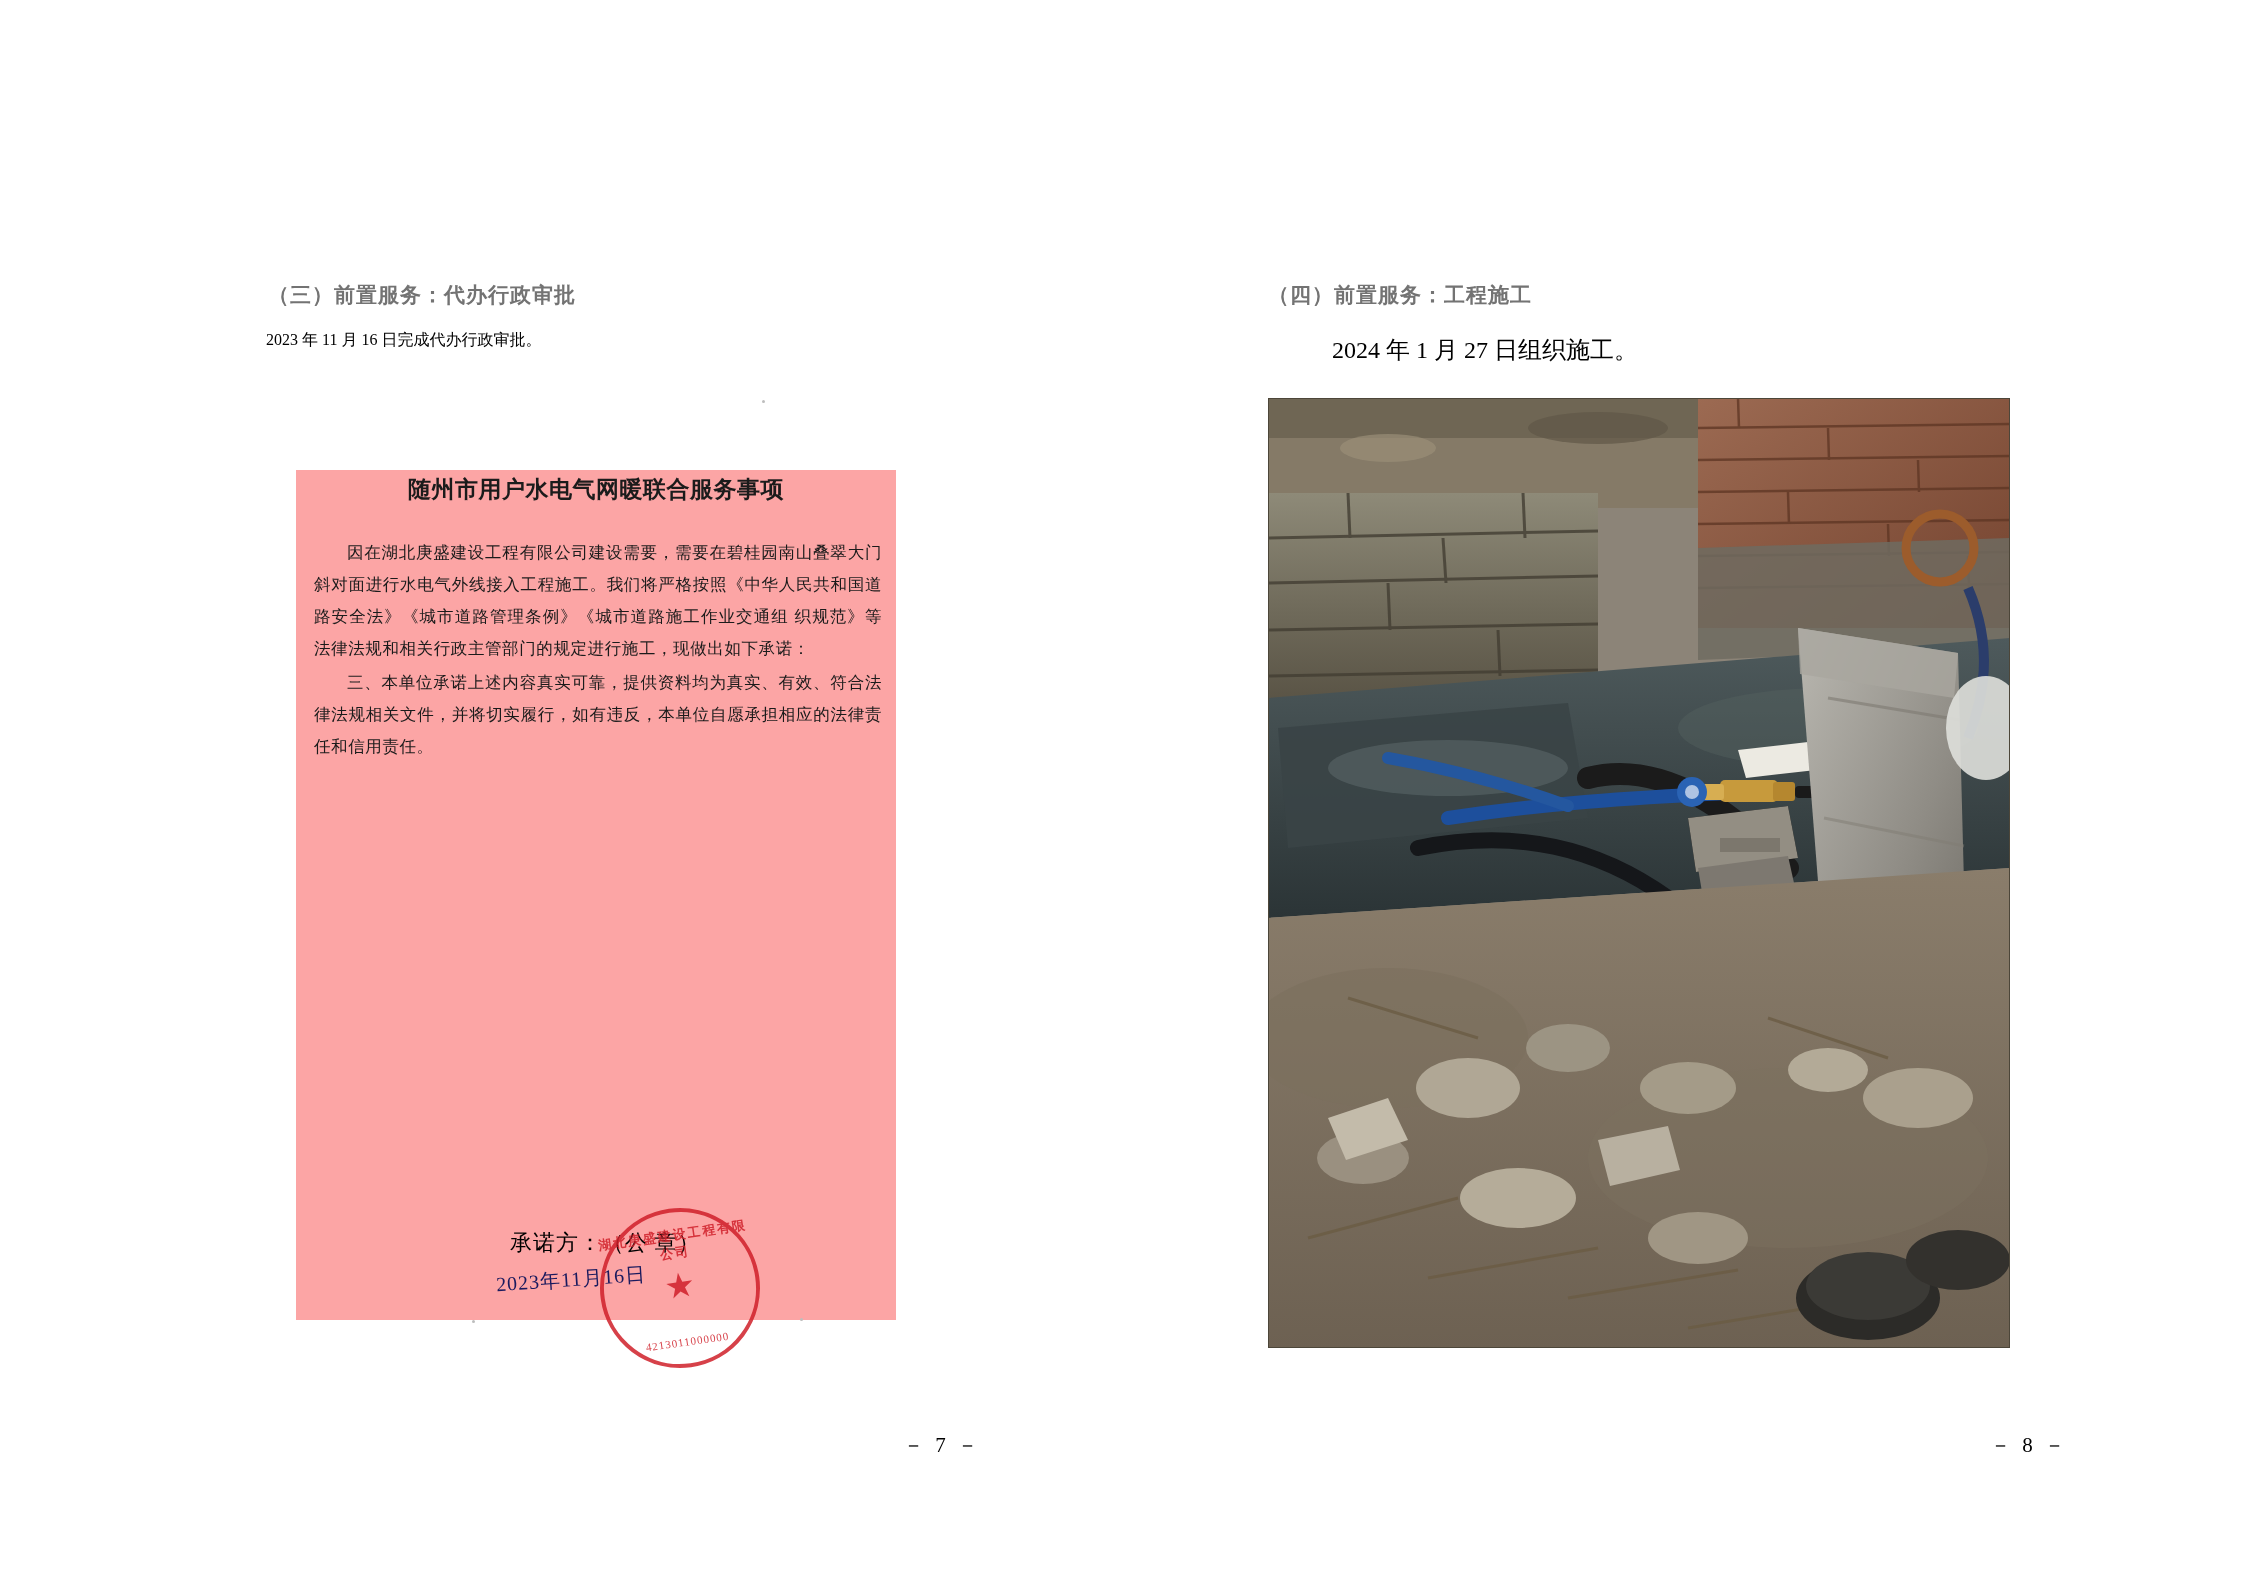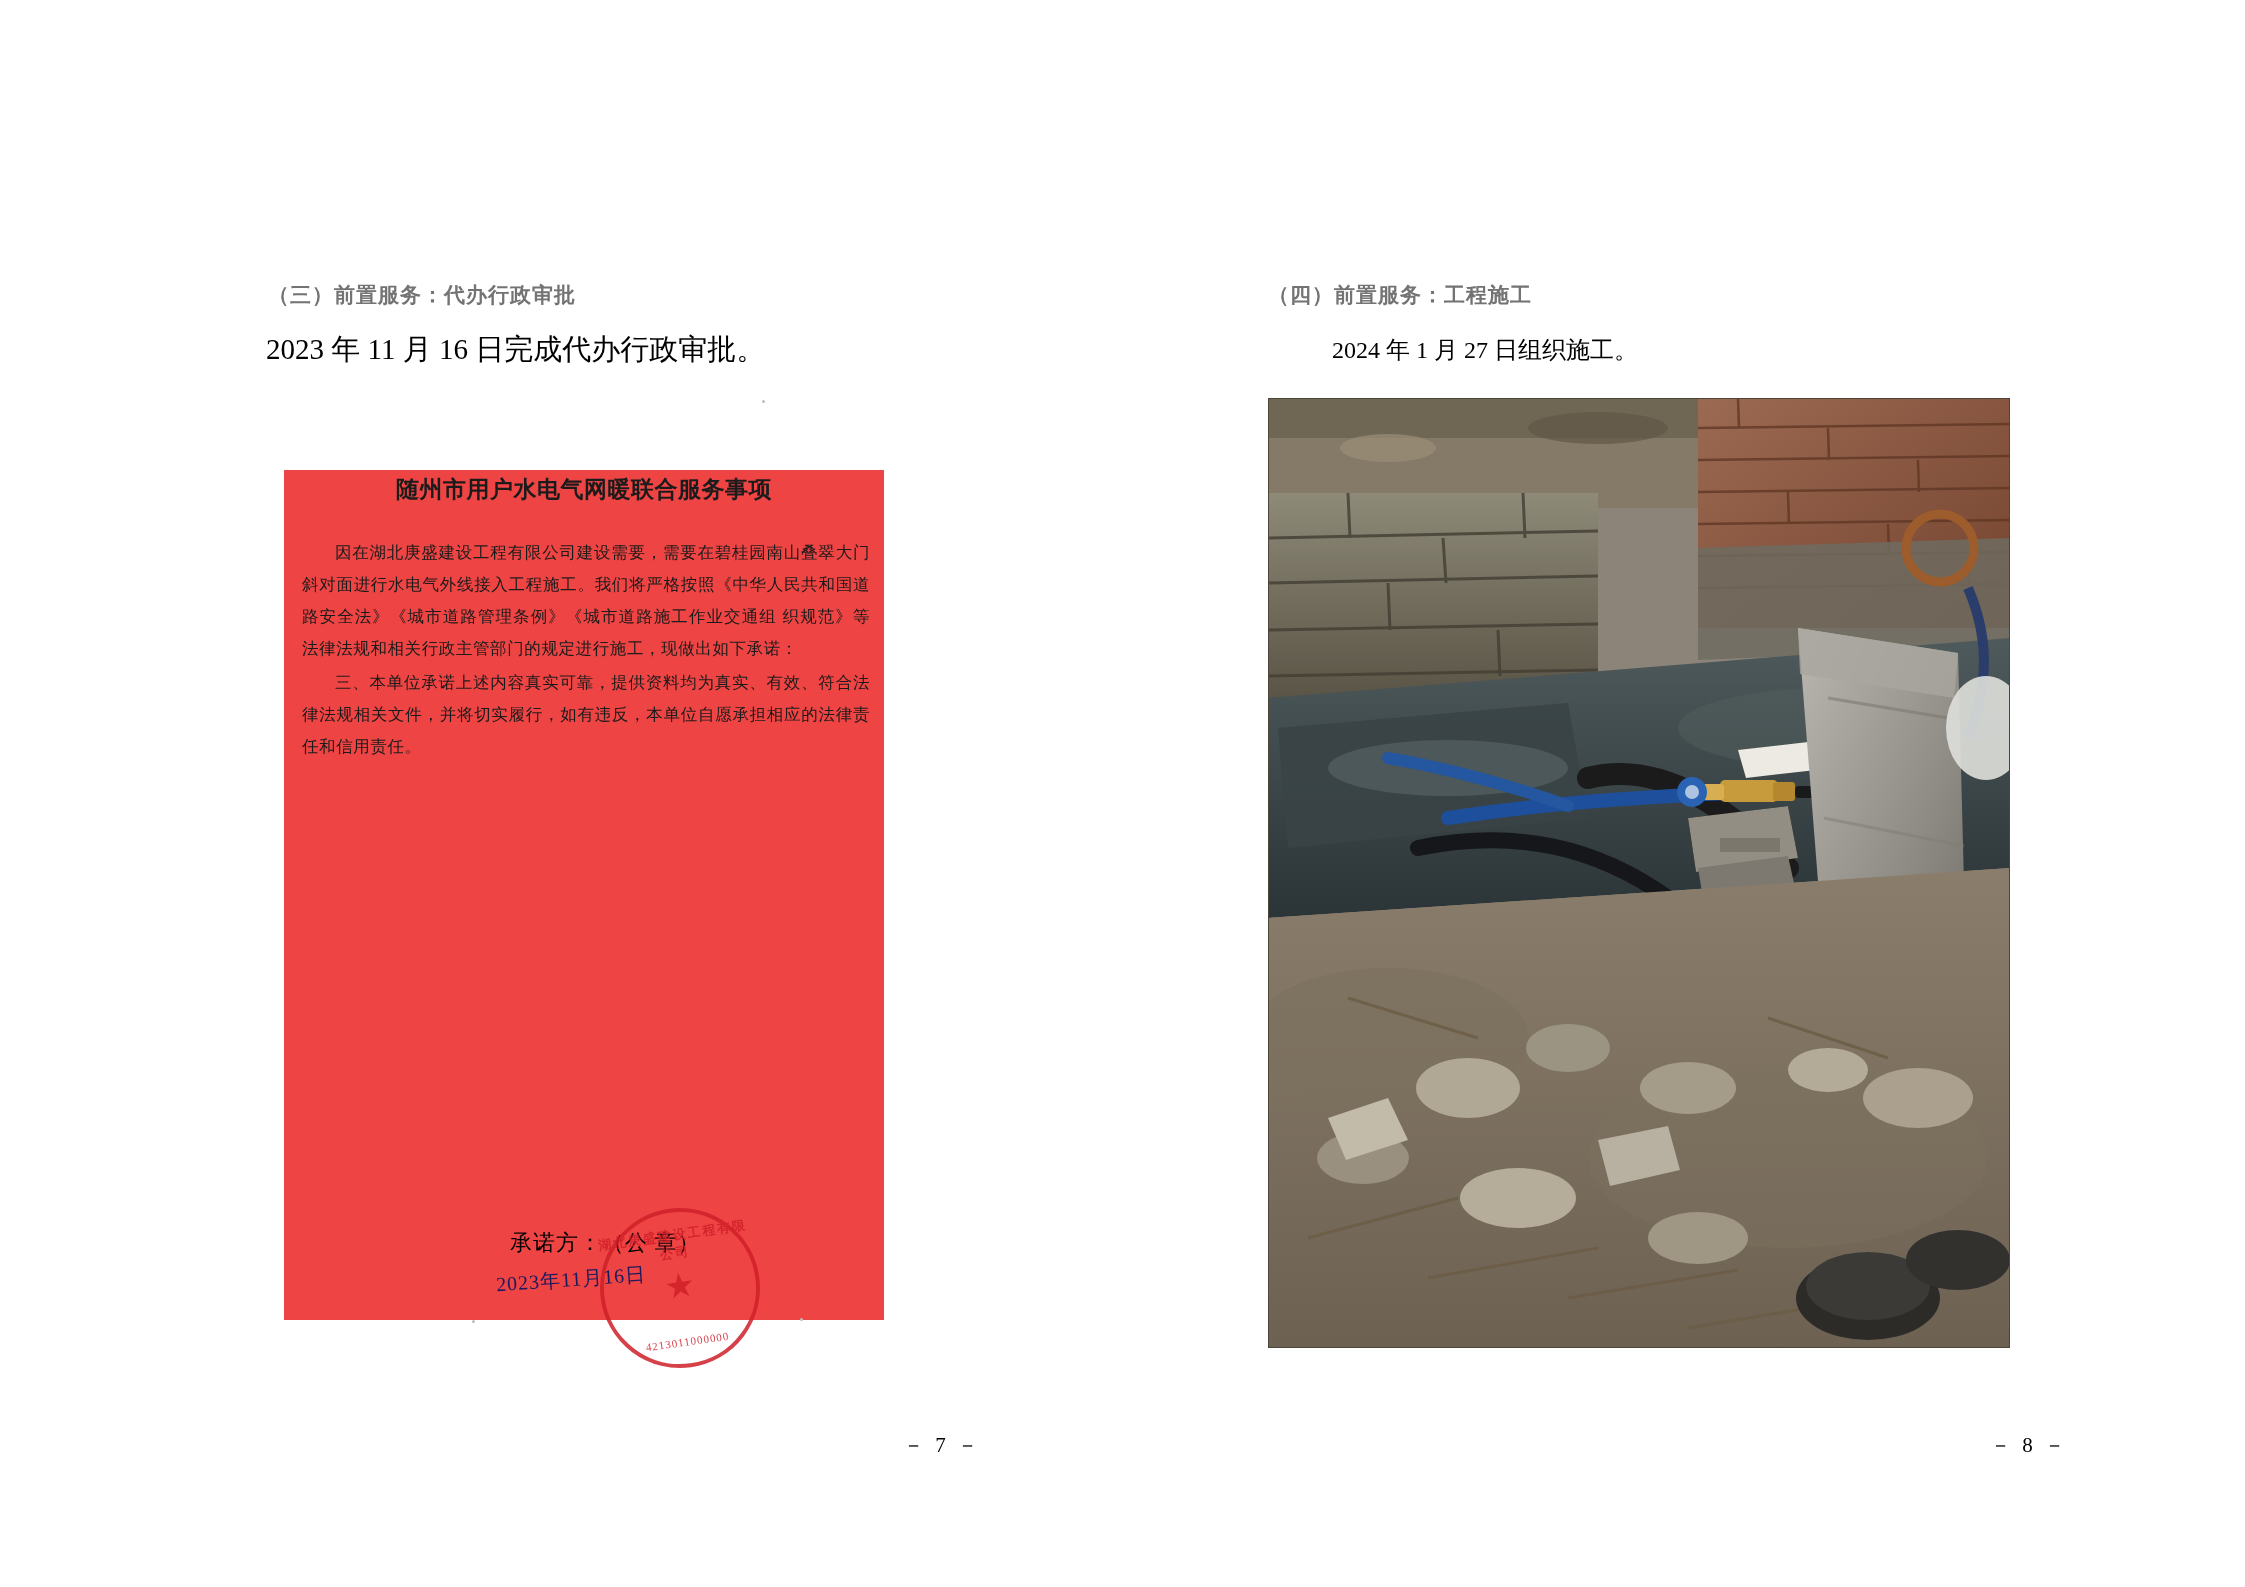--- a/index.html
+++ b/index.html
@@ -38,36 +38,36 @@
     letter-spacing: 1px;
     font-family: "Liberation Sans", sans-serif;
     white-space: nowrap;
   }
   .heading-left  { left: 268px; top: 281px; }
   .heading-right { left: 1268px; top: 281px; }
 
   
   .body-line {
     position: absolute;
-    font-size: 29px;
+    font-size: 16px;
     color: #000;
     white-space: nowrap;
     font-family: "Liberation Serif", serif;
   }
   .body-left  { left: 266px; top: 330px; }
   .body-right { left: 1332px; top: 334px; font-size: 24px; }
 
   
   .scan-doc {
     position: absolute;
-    left: 284px;
+    left: 296px;
     top: 470px;
     width: 600px;
     height: 850px;
-    background: #ef4444;
+    background: #fca5a5;
     color: #1b1b1b;
   }
   .scan-title {
     text-align: center;
     font-weight: bold;
     font-size: 23px;
     letter-spacing: 0.5px;
     line-height: 40px;
     font-family: "Liberation Serif", serif;
   }

